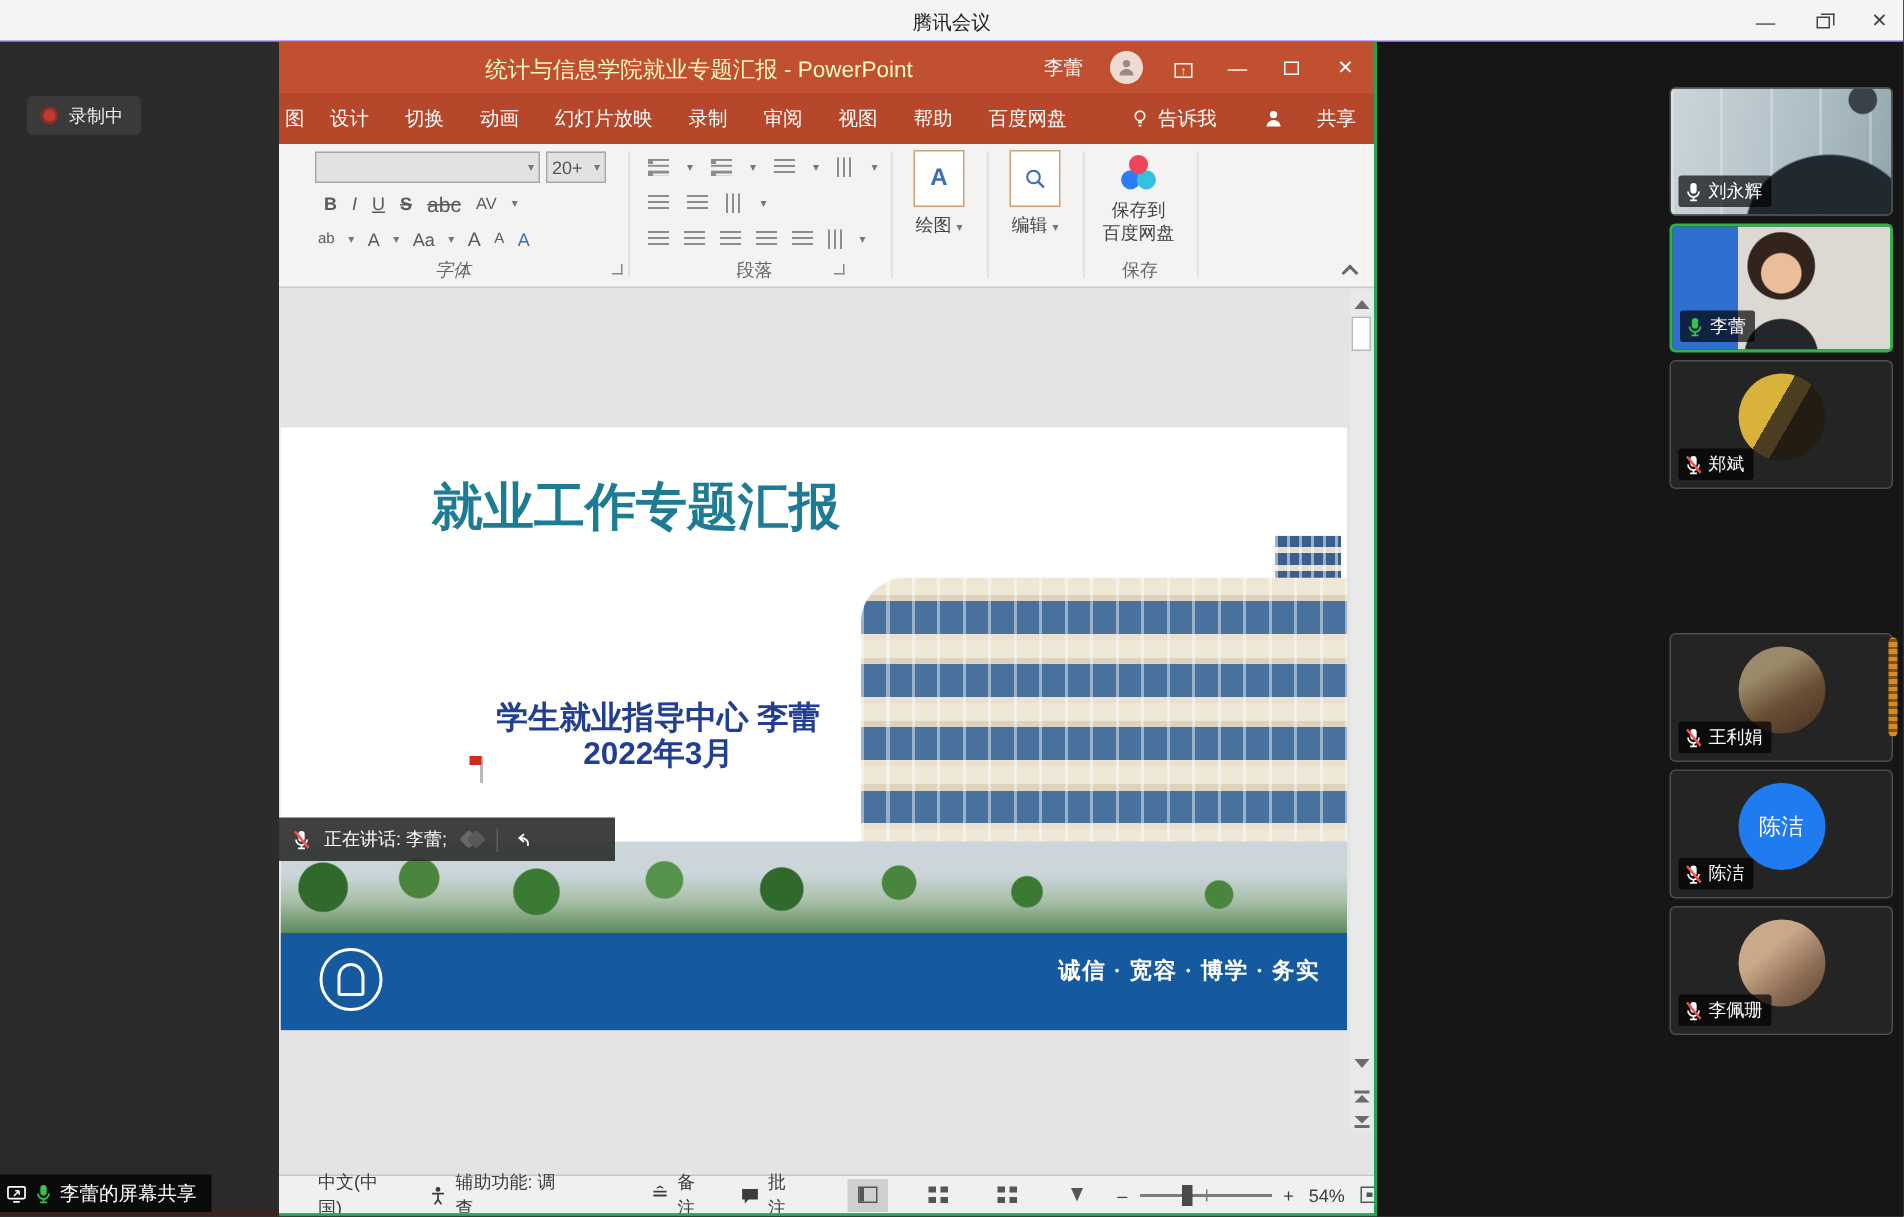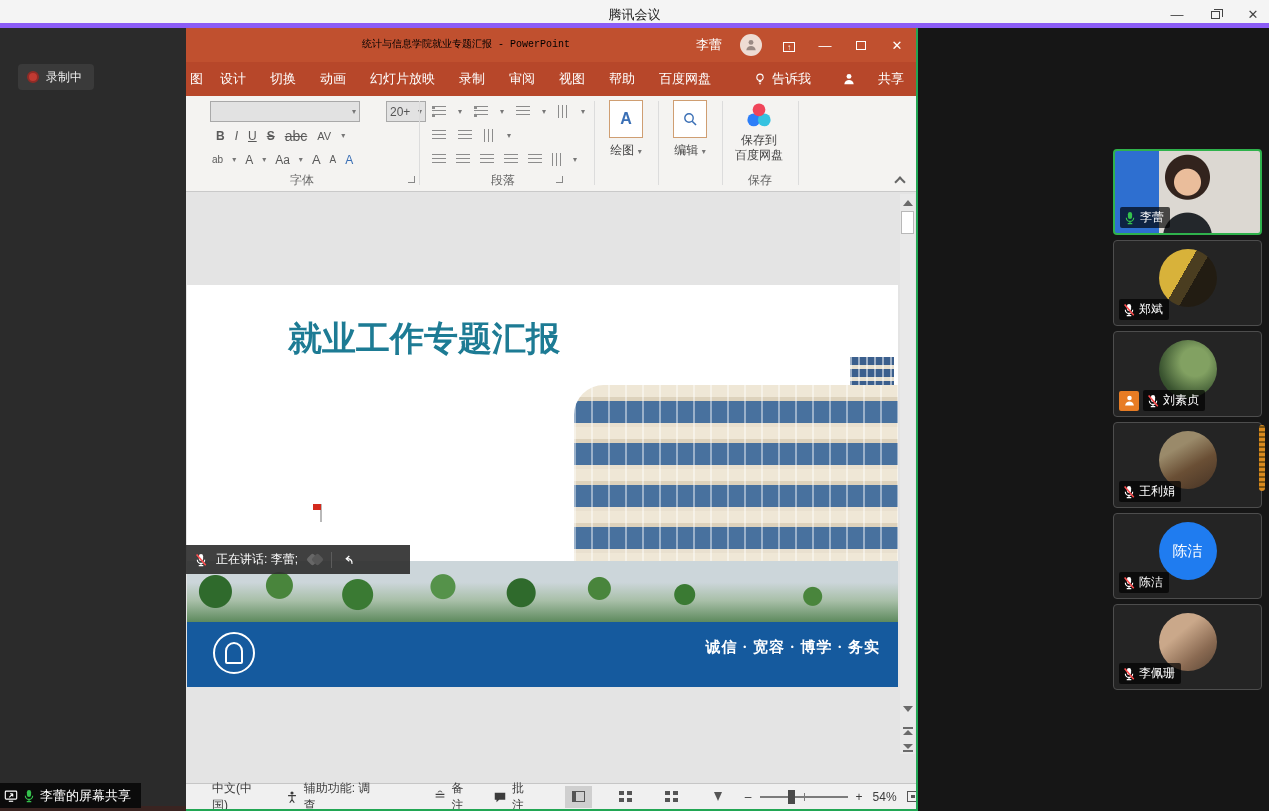--- a/index.html
+++ b/index.html
@@ -1,40 +1,40 @@
 <!DOCTYPE html>
 <html><head>
 <meta charset="utf-8">
 <style>
   * { margin:0; padding:0; box-sizing:border-box; }
   html,body { width:1269px; height:811px; overflow:hidden; background:#000; }
   body { font-family:"Liberation Sans","DejaVu Sans",sans-serif; }
   #root { position:relative; width:1269px; height:811px; background:#2b2b2b; overflow:hidden; }
 
   
-  .titlebar { position:absolute; left:0; top:0; width:1269px; height:28px; background:#f4f4f4; border-bottom:5px solid #8b5cf6; }
+  .titlebar { position:absolute; left:0; top:0; width:1269px; height:28px; background:#f4f4f4; border-bottom:1px solid #8b5cf6; }
   .tb-title { position:absolute; left:0; right:0; top:6px; text-align:center; font-size:13px; color:#1a1a1a; }
   .tb-controls { position:absolute; right:8px; top:0; height:28px; display:flex; align-items:center; gap:22px; color:#444; }
   .tbc { font-size:13px; width:16px; text-align:center; cursor:default; }
   .restore-glyph { display:inline-block; width:9px; height:8px; border:1px solid #444; position:relative; }
   .restore-glyph::before { content:""; position:absolute; left:2px; top:-3px; width:8px; height:7px; border:1px solid #444; border-left:none; border-bottom:none; }
 
   
   .stage { position:absolute; left:0; top:28px; width:918px; height:783px; background:#2b2b2b; }
   .rec-badge { position:absolute; left:18px; top:36px; height:26px; background:#3a3a3a; border-radius:4px; display:flex; align-items:center; gap:7px; padding:0 12px 0 9px; color:#eee; font-size:12px; }
   .rec-dot { width:12px; height:12px; border-radius:50%; border:2px solid #8f2b26; background:#c03a32; }
   .taskbar-sliver { position:absolute; left:0; bottom:0; width:186px; height:5px; background:#3a2421; }
   .share-badge { position:absolute; left:0; bottom:3px; height:25px; background:#0b0b0b; display:flex; align-items:center; gap:4px; padding:0 10px 0 4px; color:#fff; font-size:13px; }
   .share-border-v { position:absolute; right:0; top:0; width:2px; height:783px; background:#21a653; }
   .share-border-b { position:absolute; left:186px; bottom:0; width:732px; height:2px; background:#21a653; }
 
   
   .ppt { position:absolute; left:186px; top:0; width:732px; height:781px; background:#e4e4e4; overflow:hidden; }
   .ppt-titlebar { position:absolute; left:0; top:0; width:732px; height:34px; background:#c0502f; }
-  .ppt-title { position:absolute; left:0; width:560px; top:9px; text-align:center; color:#000000; font-size:10px;font-family:Liberation Mono, monospace; }
+  .ppt-title { position:absolute; left:0; width:560px; top:9px; text-align:center; color:#fef9c3; font-size:15px; }
   .ppt-tb-right { position:absolute; right:0; top:0; height:34px; display:flex; align-items:center; gap:18px; padding-right:12px; color:#fff; }
   .ppt-account { font-size:13px; }
   .ppt-avatar { width:22px; height:22px; border-radius:50%; background:#eedcd3; display:flex; align-items:center; justify-content:center; }
   .ppt-avatar svg { width:14px; height:14px; color:#9a8a84; }
   .wbtn { font-size:13px; width:18px; text-align:center; }
   .maxi-glyph { display:inline-block; width:10px; height:9px; border:1px solid #fff; }
   .ribbonopt-glyph { display:inline-block; width:12px; height:10px; border:1px solid #fff; position:relative; font-size:8px; line-height:9px; text-align:center; }
 
   .ppt-tabs { position:absolute; left:0; top:34px; width:732px; height:34px; background:#b7472a; display:flex; align-items:center; color:#fff; font-size:13px; }
   .ptab { padding:0 12px; white-space:nowrap; }
@@ -266,21 +266,21 @@
           <span>共享</span>
         </span>
       </div>
 
       <div class="ribbon">
 
         <div class="combo" style="left:24px; top:5px; width:150px;">
             <span></span>
             <span class="caret">▾</span>
           </div>
-        <div class="combo" style="left:178px; top:5px; width:40px;margin-left:22px;">
+        <div class="combo" style="left:178px; top:5px; width:40px;">
             <span>20+</span>
             <span class="caret">▾</span>
           </div>
         <div class="rbtn" style="left:30px; top:30px; gap:10px;">
           <span class="rglyph" style="font-weight:bold">B</span>
           <span class="rglyph" style="font-style:italic">I</span>
           <span class="rglyph" style="text-decoration:underline">U</span>
           <span class="rglyph" style="text-decoration:line-through;font-weight:bold">S</span>
           <span class="rglyph" style="text-decoration:line-through;font-size:14px">abc</span>
           <span class="rglyph" style="font-size:11px">AV</span>
@@ -290,21 +290,21 @@
           <span class="rglyph" style="font-size:10px">ab</span>
             <span class="caret">▾</span>
           <span class="rglyph">A</span>
             <span class="caret">▾</span>
           <span class="rglyph">Aa</span>
             <span class="caret">▾</span>
           <span class="rglyph" style="font-size:13px">A</span>
           <span class="rglyph" style="font-size:10px">A</span>
           <span class="rglyph" style="color:#3a6fb5">A</span>
         </div>
-        <span class="grp-label" style="left:104px;">字体</span>
+        <span class="grp-label" style="left:104px;font-style:italic;">字体</span>
         <span class="launcher" style="left:222px;"></span>
         <div class="rsep" style="left:233px;"></div>
 
         <div class="rbtn" style="left:246px; top:6px; gap:12px;">
           <span class="icon-lines icon-lines-dot"></span>
             <span class="caret">▾</span>
           <span class="icon-lines icon-lines-dot"></span>
             <span class="caret">▾</span>
           <span class="icon-lines"></span>
             <span class="caret">▾</span>
@@ -360,20 +360,24 @@
         <span class="grp-label" style="left:562px;">保存</span>
         <div class="rsep" style="left:612px;"></div>
 
         <span class="chev-up"></span>
       </div>
 
       <div class="editarea">
         <div class="slide">
           <div class="sl-title">
             <div style="font-size:34px">就业工作专题汇报</div>
+          </div>
+          <div class="sl-sub">
+            <div>学生就业指导中心 李蕾</div>
+            <div>2022年3月</div>
           </div>
           <div class="bld-tower"></div>
           <div class="bld"></div>
           <div class="flag"></div>
           <div class="trees"></div>
           <div class="banner">
             <span class="emblem">
                 <span class="emblem-inner"></span>
               </span>
             <span class="motto">诚信 · 宽容 · 博学 · 务实</span>
@@ -464,20 +468,30 @@
           <use href="#i-mic"></use>
         </svg>
       <span>李蕾的屏幕共享</span>
     </div>
     <div class="share-border-v"></div>
     <div class="share-border-b"></div>
   </div>
 
   <div class="sidebar">
 
+    <div class="tile bg-v1" style="top:30px;">
+      <div class="chip-row">
+          <span class="chip">
+        <svg class="mic mic-white" viewBox="0 0 16 16">
+              <use href="#i-mic"></use>
+            </svg>
+        <span>刘永辉</span>
+          </span>
+        </div>
+    </div>
 
     <div class="tile bg-v2 speaking" style="top:121px;">
       <div class="chip-row">
           <span class="chip">
         <svg class="mic mic-green" viewBox="0 0 16 16">
               <use href="#i-mic"></use>
             </svg>
         <span>李蕾</span>
           </span>
         </div>
@@ -488,36 +502,20 @@
       <div class="chip-row">
           <span class="chip">
         <svg class="mic mic-white" viewBox="0 0 16 16">
               <use href="#i-mic-mute"></use>
             </svg>
         <span>郑斌</span>
           </span>
         </div>
     </div>
 
-    <div class="tile" style="top:303px;">
-      <span class="avatar av4"></span>
-      <div class="chip-row">
-        <span class="member-badge">
-            <svg viewBox="0 0 16 16">
-              <use href="#i-person"></use>
-            </svg>
-          </span>
-        <span class="chip">
-        <svg class="mic mic-white" viewBox="0 0 16 16">
-              <use href="#i-mic-mute"></use>
-            </svg>
-        <span>刘素贞</span>
-          </span>
-        </div>
-    </div>
 
     <div class="tile" style="top:394px;">
       <span class="avatar av5"></span>
       <div class="chip-row">
           <span class="chip">
         <svg class="mic mic-white" viewBox="0 0 16 16">
               <use href="#i-mic-mute"></use>
             </svg>
         <span>王利娟</span>
           </span>

